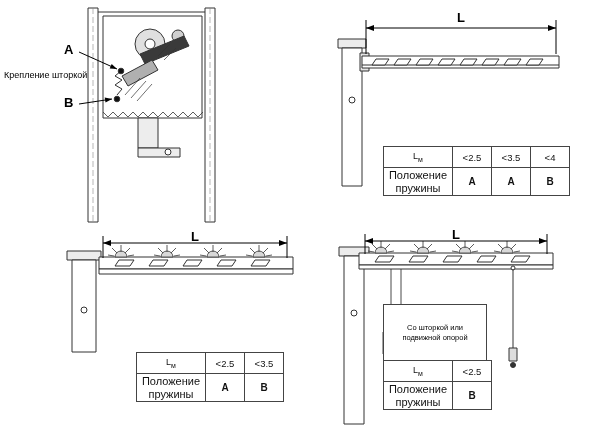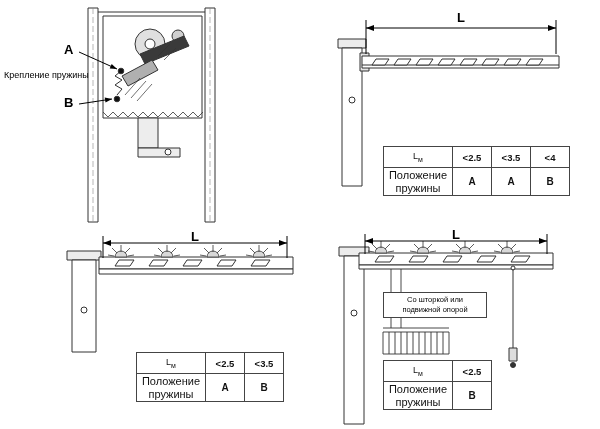--- a/index.html
+++ b/index.html
@@ -10,26 +10,26 @@
   .stage svg{position:absolute;}
   svg line, svg polyline, svg path, svg rect, svg circle, svg polygon{
     vector-effect:non-scaling-stroke;
   }
   .overlay{position:absolute;}
   .callout-letter{font-weight:bold;font-size:13px;color:#000;}
   .caption-small{font-size:9px;color:#000;white-space:nowrap;}
   .dim-label{font-weight:bold;font-size:13px;text-align:center;color:#000;}
   .note-box{
     width:96px;background:#fff;border:1px solid #444;
-    font-size:7.5px;line-height:1.3;padding:2px 3px;text-align:center;color:#000;
+    font-size:7.5px;line-height:1.3;padding:18px 3px;text-align:center;color:#000;margin-top:12px;
   }
   table.spec{border-collapse:collapse;position:absolute;background:#fff;font-size:9px;}
   table.spec td{border:1px solid #444;text-align:center;vertical-align:middle;padding:1px 3px;}
   td.lbl{width:62px;text-align:left;font-size:11px;line-height:1.15;}
-  td.hdr{width:32px;font-weight:bold;font-size:9.5px;height:18px;}
+  td.hdr{width:32px;font-weight:normal;font-size:9.5px;height:18px;}
   td.val{width:32px;font-weight:bold;font-size:10px;height:24px;}
   td.lm{font-size:9px;text-align:center;}
   td.lm sub{font-size:7px;}
 </style>
 </head>
 <body>
 
 <div class="stage">
 
   <svg style="left:0;top:0;" width="300" height="228" viewBox="0 0 300 228">
@@ -209,21 +209,21 @@
       <line x1="30" y1="6" x2="30" y2="26"></line>
       <line x1="212" y1="6" x2="212" y2="26"></line>
       <line x1="30" y1="13" x2="212" y2="13"></line>
       <polygon points="30,13 38,10 38,16" fill="#000" stroke="none"></polygon>
       <polygon points="212,13 204,10 204,16" fill="#000" stroke="none"></polygon>
     </g>
   </svg>
 
   <div class="overlay callout-letter" style="left:64px;top:42px;">A</div>
   <div class="overlay callout-letter" style="left:64px;top:95px;">B</div>
-  <div class="overlay caption-small" style="left:4px;top:70px;">Крепление пружины</div>
+  <div class="overlay caption-small" style="left:4px;top:70px;">Крепление шторкой</div>
 
   <div class="overlay dim-label" style="left:361px;top:10px;width:200px;">L</div>
   <div class="overlay dim-label" style="left:95px;top:229px;width:200px;">L</div>
   <div class="overlay dim-label" style="left:356px;top:227px;width:200px;">L</div>
 
   <div class="overlay note-box" style="left:383px;top:292px;">Со шторкой или подвижной опорой</div>
 
   <table class="spec" style="left:383px;top:146px;">
     <tbody>
         <tr>

